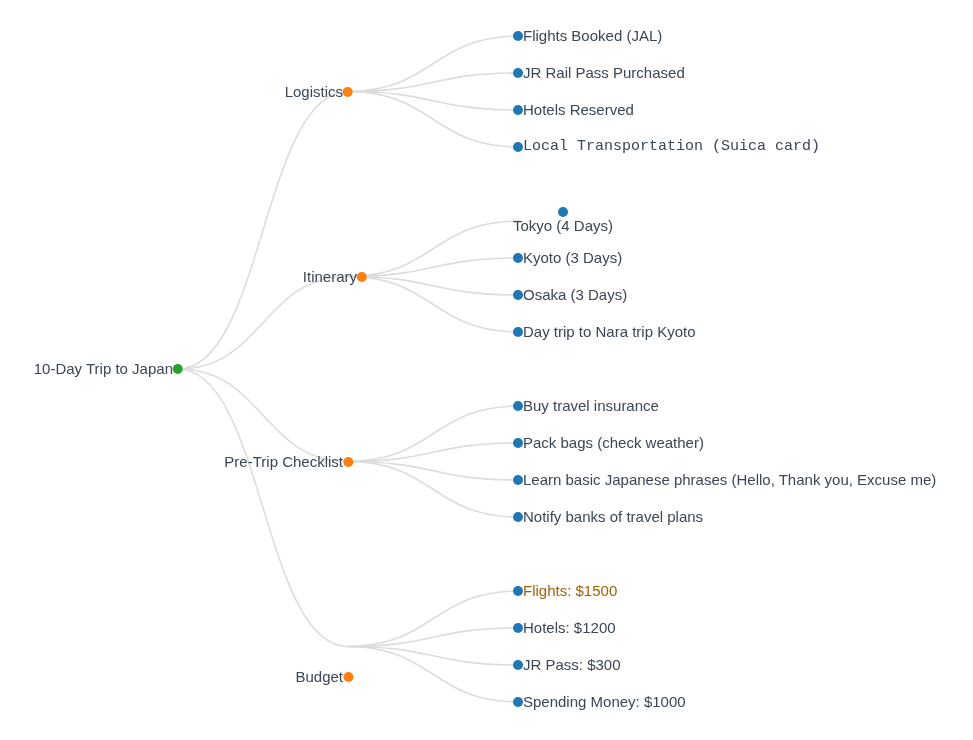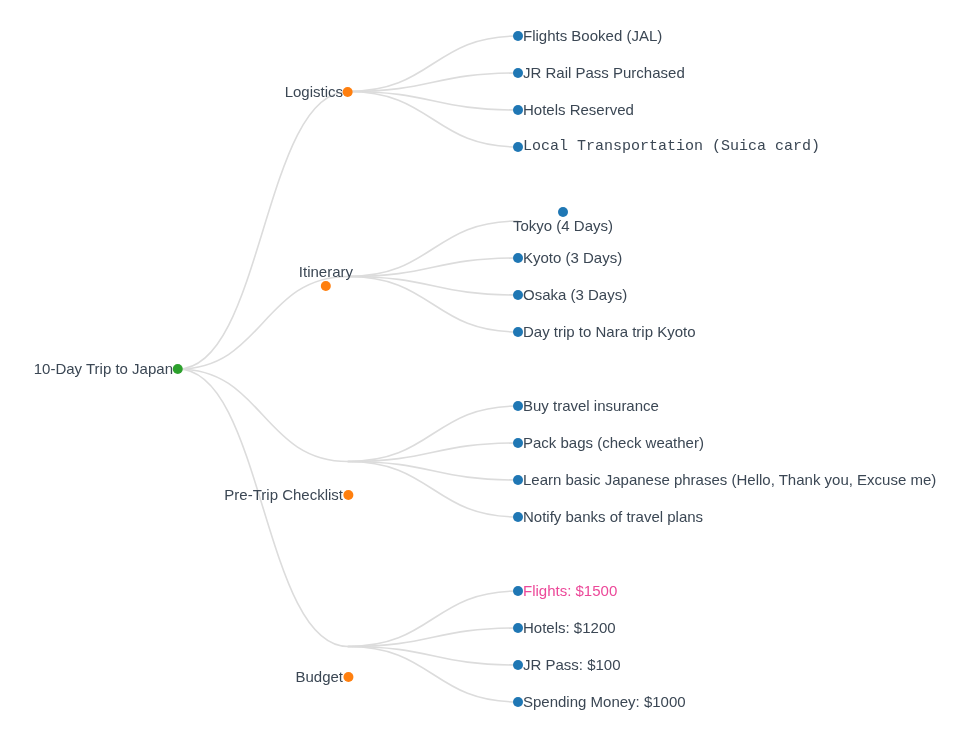--- a/index.html
+++ b/index.html
@@ -69,25 +69,25 @@
 
   <div class="node side-left" id="node-root" style="left: 183px; top: 369px; color: rgb(59, 71, 84);">
     <span class="label">10-Day Trip to Japan</span>
     <span class="dot" style="background: rgb(44, 160, 44);"></span>
   </div>
 
   <div class="node side-left branch" style="left: 353px; top: 91.5px; color: rgb(59, 71, 84);">
     <span class="label">Logistics</span>
     <span class="dot" style="background: rgb(255, 127, 14);"></span>
   </div>
-  <div class="node side-left branch" style="left: 353px; top: 276.5px; color: rgb(59, 71, 84); flex-direction: column;">
+  <div class="node side-left branch" style="left: 367px; top: 276.5px; color: rgb(59, 71, 84);">
     <span class="label">Itinerary</span>
     <span class="dot" style="background: rgb(255, 127, 14);"></span>
   </div>
-  <div class="node side-left branch" style="left: 353px; top: 461.5px; color: rgb(59, 71, 84); margin-top: 33px;">
+  <div class="node side-left branch" style="left: 353px; top: 461.5px; color: rgb(59, 71, 84);">
     <span class="label">Pre-Trip Checklist</span>
     <span class="dot" style="background: rgb(255, 127, 14);"></span>
   </div>
   <div class="node side-left branch" style="left: 353px; top: 646.5px; color: rgb(59, 71, 84); margin-top: 30px;">
     <span class="label">Budget</span>
     <span class="dot" style="background: rgb(255, 127, 14);"></span>
   </div>
 
   <div class="node side-right leaf" style="left: 513px; top: 36px; color: rgb(59, 71, 84);">
     <span class="dot" style="background: rgb(31, 119, 180);"></span>
@@ -133,29 +133,29 @@
   </div>
   <div class="node side-right leaf" style="left: 513px; top: 480px; color: rgb(59, 71, 84);">
     <span class="dot" style="background: rgb(31, 119, 180);"></span>
     <span class="label">Learn basic Japanese phrases (Hello, Thank you, Excuse me)</span>
   </div>
   <div class="node side-right leaf" style="left: 513px; top: 517px; color: rgb(59, 71, 84);">
     <span class="dot" style="background: rgb(31, 119, 180);"></span>
     <span class="label">Notify banks of travel plans</span>
   </div>
 
-  <div class="node side-right leaf" style="left: 513px; top: 591px; color: #ec4899;">
+  <div class="node side-right leaf" style="left: 513px; top: 591px; color: #a16207;">
     <span class="dot" style="background: rgb(31, 119, 180);"></span>
     <span class="label">Flights: $1500</span>
   </div>
   <div class="node side-right leaf" style="left: 513px; top: 628px; color: rgb(59, 71, 84);">
     <span class="dot" style="background: rgb(31, 119, 180);"></span>
     <span class="label">Hotels: $1200</span>
   </div>
   <div class="node side-right leaf" style="left: 513px; top: 665px; color: rgb(59, 71, 84);">
     <span class="dot" style="background: rgb(31, 119, 180);"></span>
-    <span class="label">JR Pass: $100</span>
+    <span class="label">JR Pass: $300</span>
   </div>
   <div class="node side-right leaf" style="left: 513px; top: 702px; color: rgb(59, 71, 84);">
     <span class="dot" style="background: rgb(31, 119, 180);"></span>
     <span class="label">Spending Money: $1000</span>
   </div>
 </div>
 
 </body></html>

